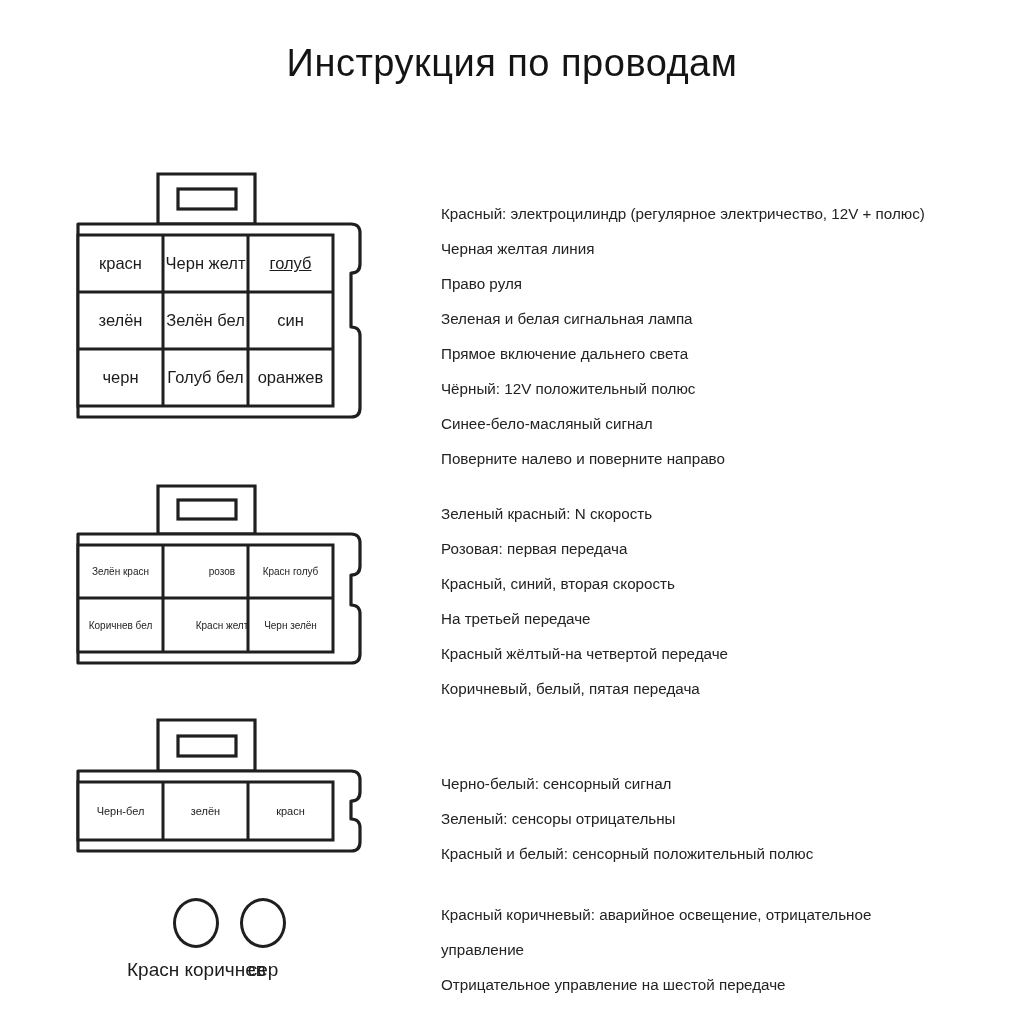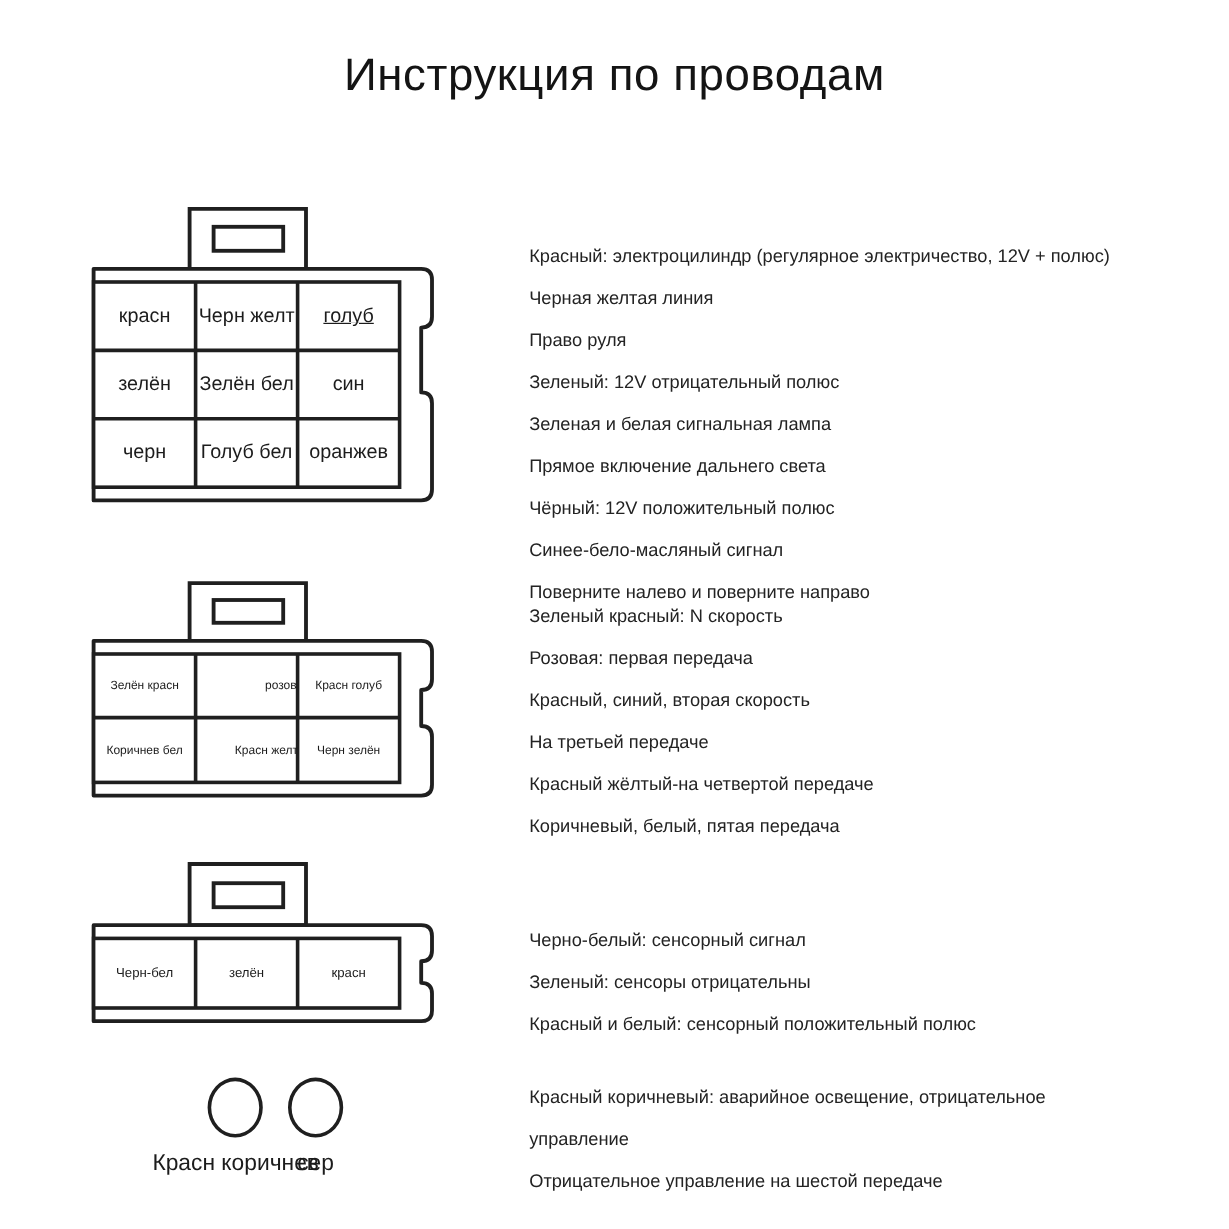--- a/index.html
+++ b/index.html
@@ -182,21 +182,21 @@
                Q 285 179 276 179
                L 3 179
                Z"></path>
       <rect class="conn-grid-rect" x="3" y="61" width="255" height="107"></rect>
       <line class="conn-gridline" x1="88" y1="61" x2="88" y2="168"></line>
       <line class="conn-gridline" x1="173" y1="61" x2="173" y2="168"></line>
       <line class="conn-gridline" x1="3" y1="114" x2="258" y2="114"></line>
     </svg>
     <div class="cells-2">
       <div class="cell-label" style="left:3px;  top:61px;  width:85px; height:53px;">Зелён красн</div>
-      <div class="cell-label" style="left:100px; top:61px;  width:98px; height:53px;padding-left:10px;">розов</div>
+      <div class="cell-label" style="left:88px; top:61px;  width:98px; height:53px;padding-left:10px;">розов</div>
       <div class="cell-label" style="left:173px;top:61px;  width:85px; height:53px;">Красн голуб</div>
       <div class="cell-label" style="left:3px;  top:114px; width:85px; height:54px;">Коричнев бел</div>
       <div class="cell-label" style="left:100px; top:114px; width:94px; height:54px;">Красн желт</div>
       <div class="cell-label" style="left:173px;top:114px; width:85px; height:54px;">Черн зелён</div>
     </div>
   </div>
 
   <div class="connector" style="left:75px; top:718px;">
     <svg width="295" height="140" viewBox="0 0 295 140">
       <path class="conn-tab" d="M 83 2 L 180 2 L 180 53 L 83 53 Z"></path>
@@ -230,21 +230,20 @@
 
   <div class="round-conn" style="left:240px; top:898px;">
     <div class="round-circle"></div>
     <div class="round-label">сер</div>
   </div>
 
   <div class="desc-block" style="top:196px;">
     <div class="desc-line">Красный: электроцилиндр (регулярное электричество, 12V + полюс)</div>
     <div class="desc-line">Черная желтая линия</div>
     <div class="desc-line">Право руля</div>
-    <div class="desc-line">Зеленый: 12V отрицательный полюс</div>
     <div class="desc-line">Зеленая и белая сигнальная лампа</div>
     <div class="desc-line">Прямое включение дальнего света</div>
     <div class="desc-line">Чёрный: 12V положительный полюс</div>
     <div class="desc-line">Синее-бело-масляный сигнал</div>
     <div class="desc-line">Поверните налево и поверните направо</div>
   </div>
 
   <div class="desc-block" style="top:496px;">
     <div class="desc-line">Зеленый красный: N скорость</div>
     <div class="desc-line">Розовая: первая передача</div>

